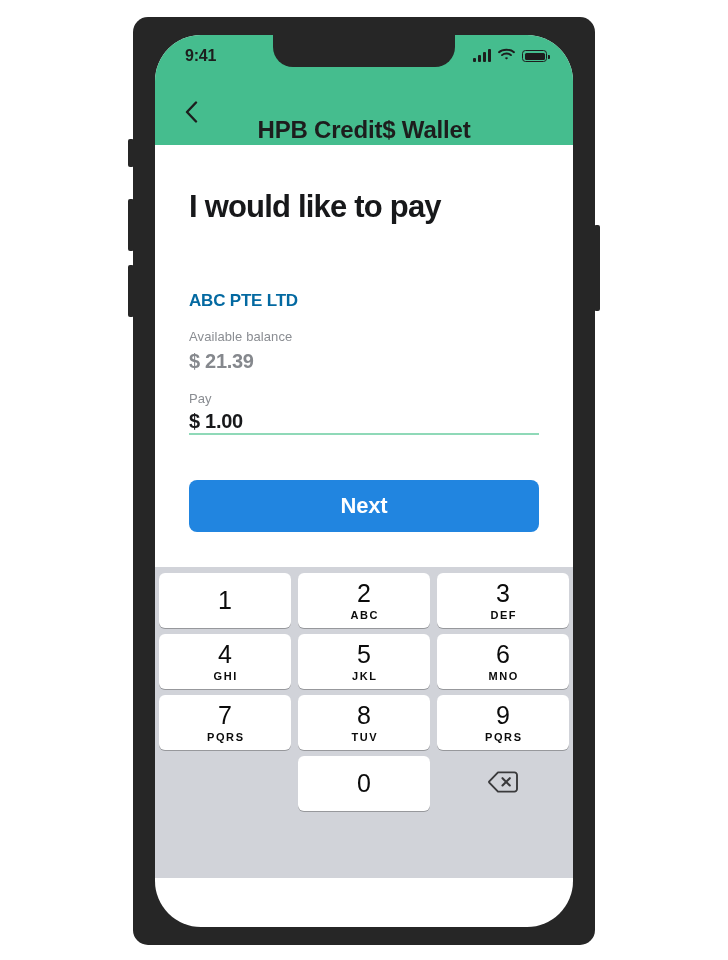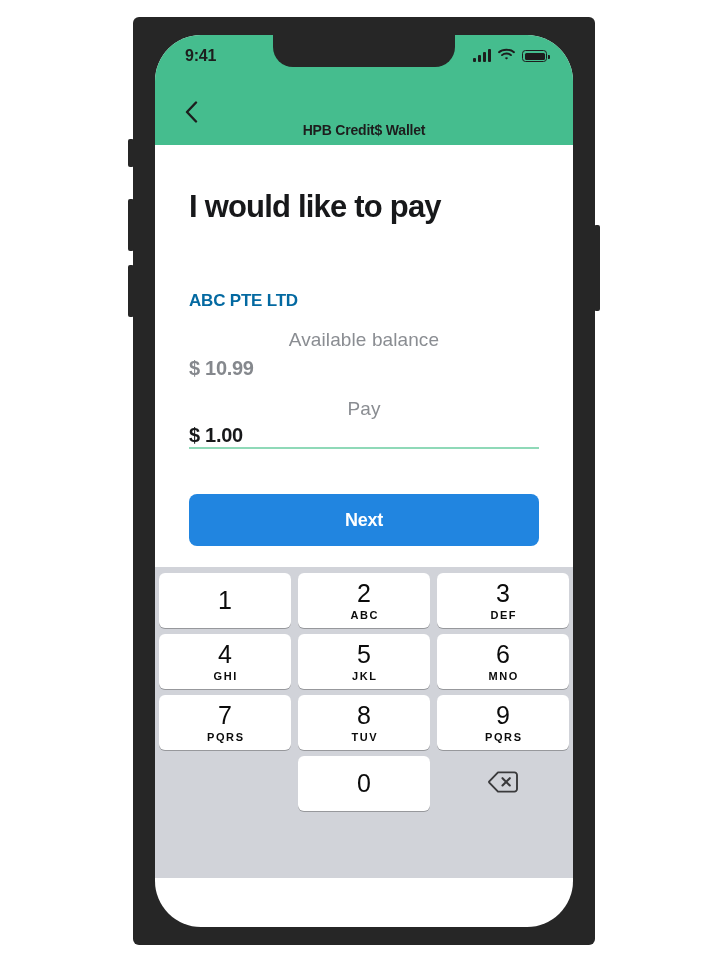--- a/index.html
+++ b/index.html
@@ -12,21 +12,21 @@
   }
 
   
   #phone-frame {
     position: absolute;
     left: 133px;
     top: 17px;
     width: 462px;
     height: 928px;
     background: #262626;
-    border-radius: 6px;
+    border-radius: 15px;
   }
   .side-btn {
     position: absolute;
     background: #262626;
     border-radius: 2px;
   }
   #silent-switch  { left: -5px; top: 122px; width: 6px;  height: 28px; }
   #volume-up      { left: -5px; top: 182px; width: 6px;  height: 52px; }
   #volume-down    { left: -5px; top: 248px; width: 6px;  height: 52px; }
   #power-button   { right: -5px; top: 208px; width: 6px; height: 86px; }
@@ -106,21 +106,21 @@
   }
   #back-button {
     position: absolute;
     left: 14px;
     width: 44px; height: 44px;
     display: flex; align-items: center; justify-content: center;
   }
   #nav-title {
     width: 100%;
     text-align: center;
-    font-size: 14px;
+    font-size: 24px;
     font-weight: bold;
     color: #1d1d1d;
     letter-spacing: -0.2px;
     margin-top: 32px;
   }
 
   
   #content {
     padding: 26px 34px 0 34px;
     background: #ffffff;
@@ -135,24 +135,23 @@
   }
   #merchant-name {
     margin-top: 66px;
     font-size: 17px;
     font-weight: bold;
     color: #0369a1;
     letter-spacing: -0.2px;
   }
   .field-label {
     margin-top: 18px;
-    font-size: 19px;
+    font-size: 13px;
     color: #8a8d92;
     letter-spacing: 0.1px;
-    text-align: center;
   }
   #balance-value {
     margin-top: 6px;
     font-size: 20px;
     font-weight: bold;
     color: #85888d;
     letter-spacing: -0.3px;
   }
   #pay-field-wrap {
     margin-top: 4px;
@@ -172,21 +171,21 @@
     padding: 0;
   }
   #next-button {
     margin-top: 45px;
     width: 100%;
     height: 52px;
     background: #2185e0;
     border: none;
     border-radius: 8px;
     color: #ffffff;
-    font-size: 18px;
+    font-size: 22px;
     font-weight: bold;
     letter-spacing: -0.2px;
     font-family: "Liberation Sans", sans-serif;
     cursor: pointer;
   }
 
   
   #keypad {
     background: #d1d3d9;
     padding: 6px 3px 0 3px;
@@ -282,21 +281,21 @@
         </div>
       </div>
     </div>
 
     <div id="content">
       <div id="page-title">I would like to pay</div>
 
       <div id="merchant-name">ABC PTE LTD</div>
 
       <div class="field-label">Available balance</div>
-      <div id="balance-value">$ 10.99</div>
+      <div id="balance-value">$ 21.39</div>
 
       <div class="field-label">Pay</div>
       <div id="pay-field-wrap">
         <input id="pay-amount" type="text" value="$ 1.00" style="">
       </div>
 
       <button id="next-button">Next</button>
     </div>
 
     <div id="keypad">

